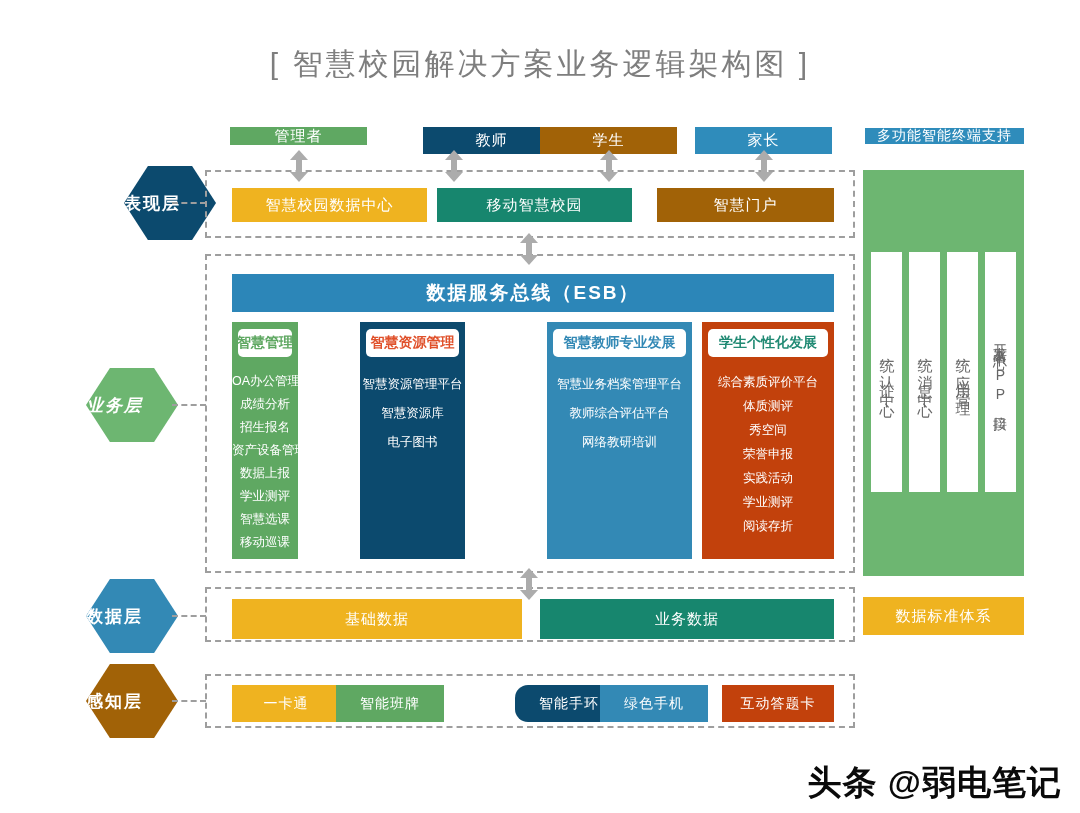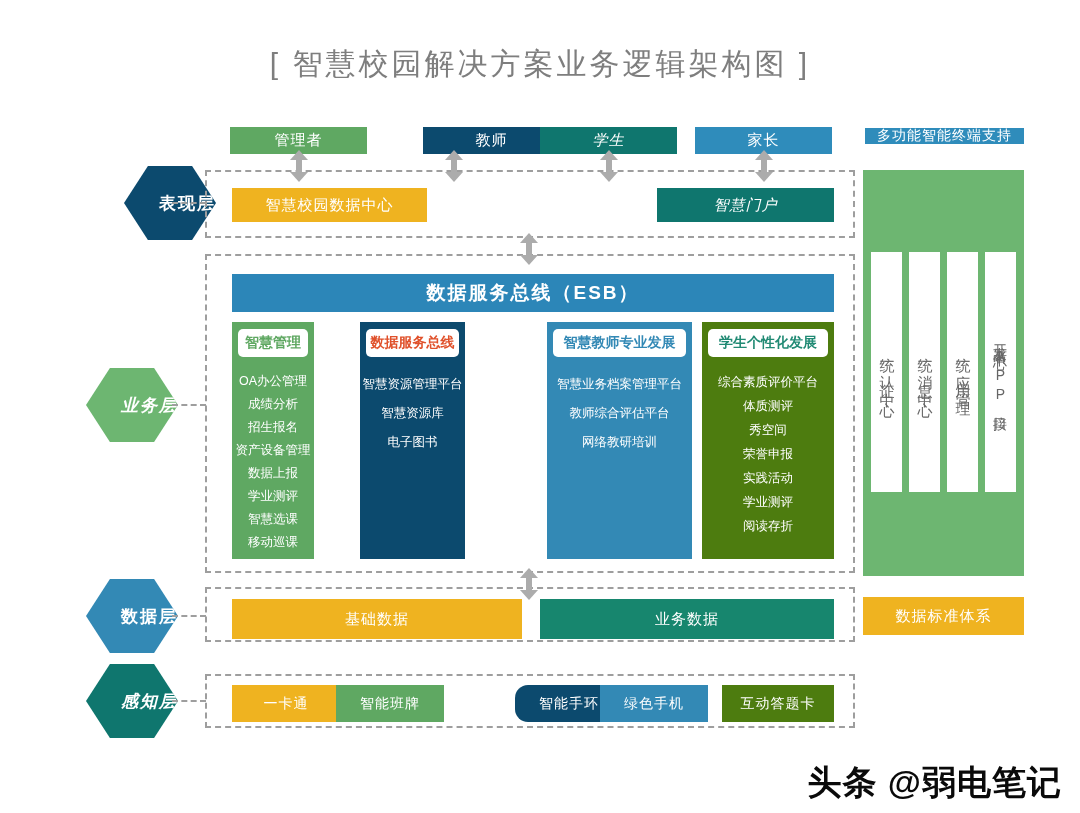--- a/index.html
+++ b/index.html
@@ -5,34 +5,34 @@
   html,body{margin:0;padding:0;background:#ffffff;}
   #canvas{
     position:relative;width:1080px;height:813px;background:#ffffff;overflow:hidden;
     font-family:"Liberation Sans","DejaVu Sans",sans-serif;
   }
   .abs{position:absolute;}
   
   .box{position:absolute;display:flex;align-items:center;justify-content:center;
        color:#fff;font-size:15px;letter-spacing:1px;}
   .c-green{background:#5FA862;} .c-biggreen{background:#6DB671;}
-  .c-orange{background:#0c4a6e;margin-left:38px;} .c-purple{background:#0f766e;font-style:italic;}
+  .c-orange{background:#0c4a6e;margin-left:38px;} .c-purple{background:#a16207;}
   .c-blue{background:#2F8CBB;} .c-esb{background:#2C86B8;}
   .c-colblue{background:#3389B5;} .c-teal{background:#17866E;}
-  .c-teal2{background:#4d7c0f;} .c-yellow{background:#EFB320;}
+  .c-teal2{background:#c2410c;} .c-yellow{background:#EFB320;}
   .t-green{color:#5FA862;} .t-orange{color:#E0512B;} .t-purple{color:#A569AB;}
   .t-colblue{color:#3389B5;} .t-teal2{color:#218A74;}
 
   .title{position:absolute;top:44px;left:0;width:1080px;text-align:center;
          font-size:30px;color:#7E7E7E;letter-spacing:3px;}
 
   .dashed{position:absolute;border:2px dashed #9E9E9E;box-sizing:border-box;background:transparent;}
   .hex{position:absolute;width:92px;height:74px;
        clip-path:polygon(26% 0,74% 0,100% 50%,74% 100%,26% 100%,0 50%);
-       display:flex;align-items:center;justify-content:flex-end;
+       display:flex;align-items:center;justify-content:flex-start;
        color:#fff;font-weight:bold;font-size:17px;letter-spacing:2px;}
   .connector{position:absolute;width:34px;height:0;border-top:2px dashed #9E9E9E;}
 
   .varrow{position:absolute;width:18px;display:flex;flex-direction:column;align-items:center;z-index:5;}
   .varrow .tri-up{width:0;height:0;border-left:9px solid transparent;border-right:9px solid transparent;
                   border-bottom:10px solid #ACACAC;}
   .varrow .bar{width:6px;height:12px;background:#ACACAC;}
   .varrow .tri-down{width:0;height:0;border-left:9px solid transparent;border-right:9px solid transparent;
                     border-top:10px solid #ACACAC;}
 
@@ -76,21 +76,21 @@
   </div>
   <div class="hex c-purple" style="left:86px;top:664px;">
     <span>感知层</span>
   </div>
 
   <div class="connector" style="left:172px;top:202px;"></div>
   <div class="connector" style="left:172px;top:404px;"></div>
   <div class="connector" style="left:172px;top:615px;"></div>
   <div class="connector" style="left:172px;top:700px;"></div>
 
-  <div class="box c-green" style="left:230px;top:127px;width:137px;height:27px;">
+  <div class="box c-green" style="left:230px;top:127px;width:137px;height:18px;">
     <span>管理者</span>
     </div>
   <div class="box c-orange" style="left:385px;top:127px;width:137px;height:27px;">
     <span>教师</span>
     </div>
   <div class="box c-purple" style="left:540px;top:127px;width:137px;height:27px;">
     <span>学生</span>
     </div>
   <div class="box c-blue" style="left:695px;top:127px;width:137px;height:27px;">
     <span>家长</span>
@@ -117,52 +117,55 @@
   <div class="varrow" style="left:755px;top:150px;">
     <div class="tri-up"></div>
       <div class="bar"></div>
       <div class="tri-down"></div>
     </div>
 
   <div class="dashed" style="left:205px;top:170px;width:650px;height:68px;">
     <div class="box c-yellow" style="left:25px;top:16px;width:195px;height:34px;">
       <span>智慧校园数据中心</span>
       </div>
+    <div class="box c-teal" style="left:230px;top:16px;width:195px;height:34px;">
+      <span>移动智慧校园</span>
+      </div>
     <div class="box c-purple" style="left:450px;top:16px;width:177px;height:34px;">
       <span>智慧门户</span>
       </div>
   </div>
 
   <div class="varrow" style="left:520px;top:233px;">
     <div class="tri-up"></div>
       <div class="bar"></div>
       <div class="tri-down"></div>
     </div>
 
   <div class="dashed" style="left:205px;top:254px;width:650px;height:319px;">
     <div class="esb c-esb">
       <span>数据服务总线（ESB）</span>
       </div>
 
-    <div class="col c-green" style="left:25px;width:82px;">
+    <div class="col c-green" style="left:25px;width:66px;">
       <div class="col-head t-green">智慧管理</div>
       <div class="col-items dense">
         <div>OA办公管理</div>
         <div>成绩分析</div>
         <div>招生报名</div>
         <div>资产设备管理</div>
         <div>数据上报</div>
         <div>学业测评</div>
         <div>智慧选课</div>
         <div>移动巡课</div>
       </div>
     </div>
 
     <div class="col c-orange" style="left:115px;width:105px;">
-      <div class="col-head t-orange">数据服务总线</div>
+      <div class="col-head t-orange">智慧资源管理</div>
       <div class="col-items sparse">
         <div>智慧资源管理平台</div>
         <div>智慧资源库</div>
         <div>电子图书</div>
       </div>
     </div>
 
 
     <div class="col c-colblue" style="left:340px;width:145px;">
       <div class="col-head t-colblue">智慧教师专业发展</div>

